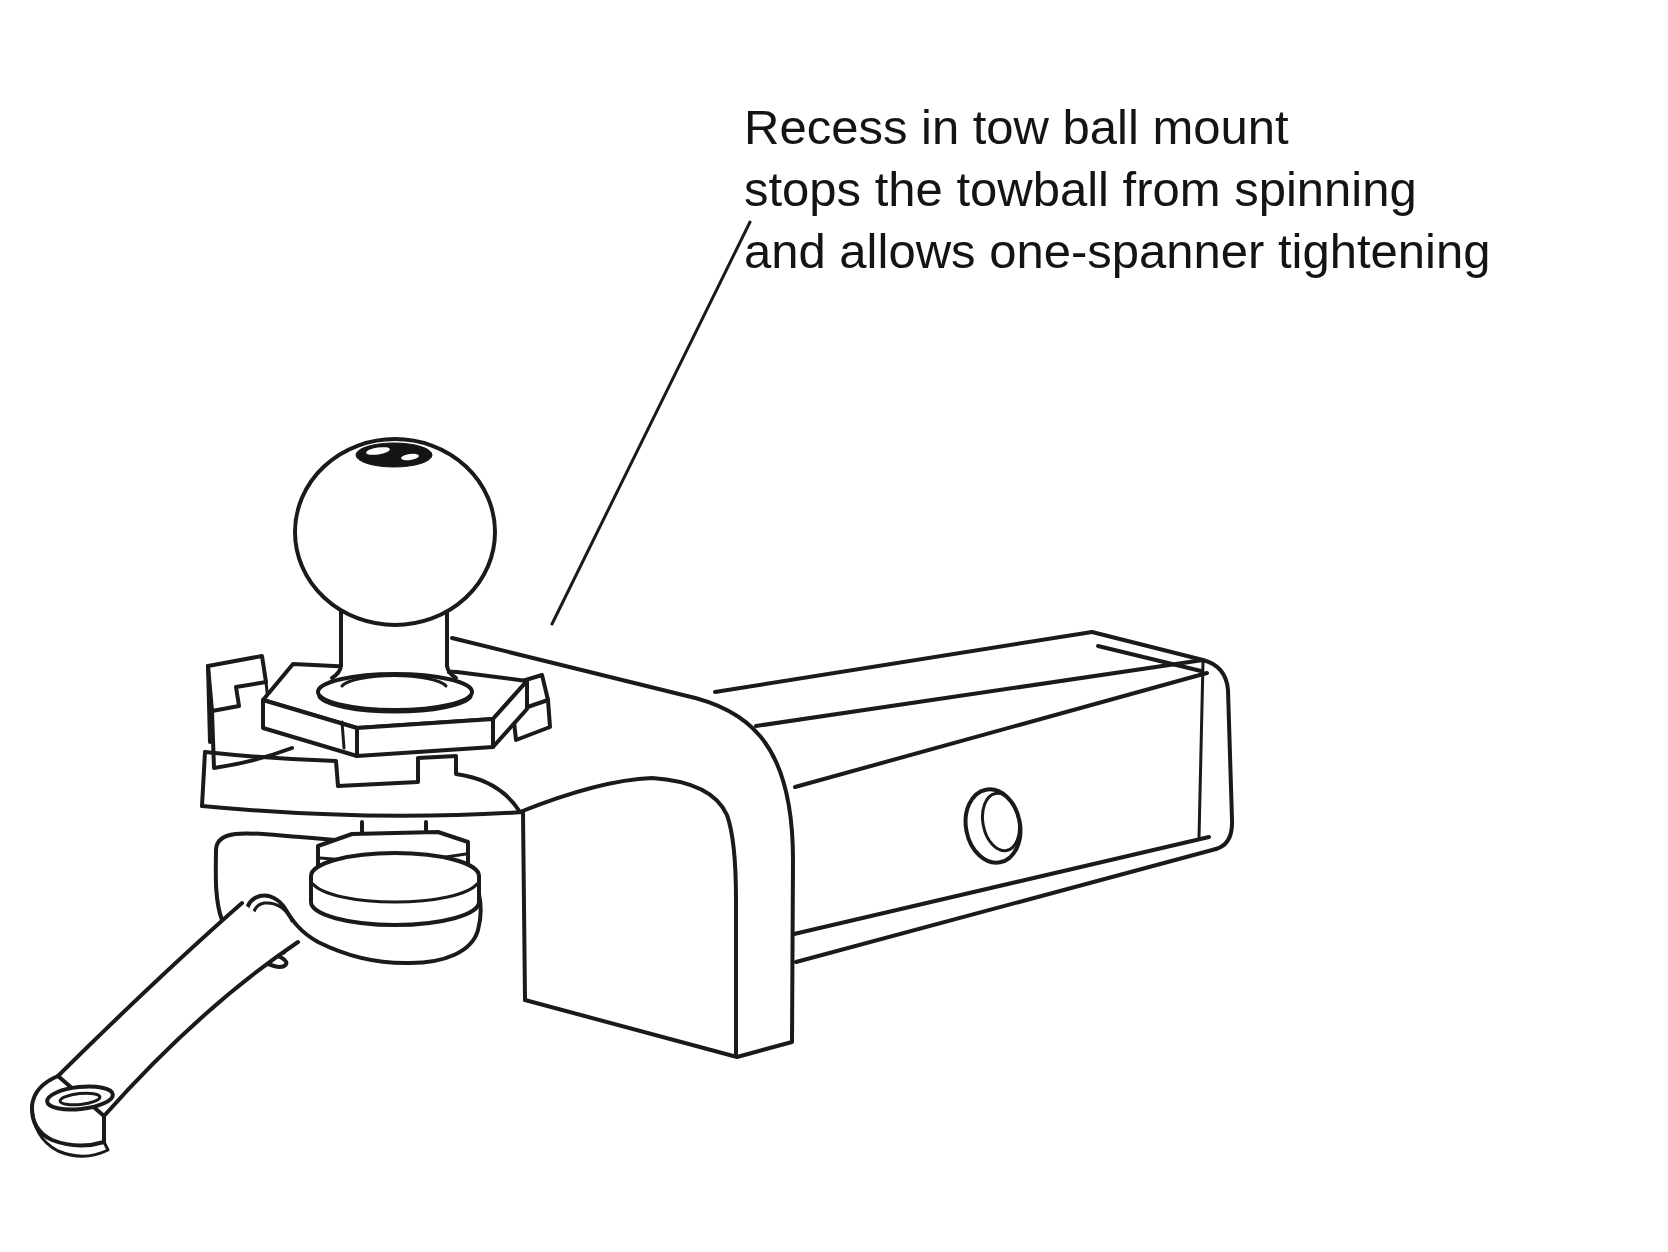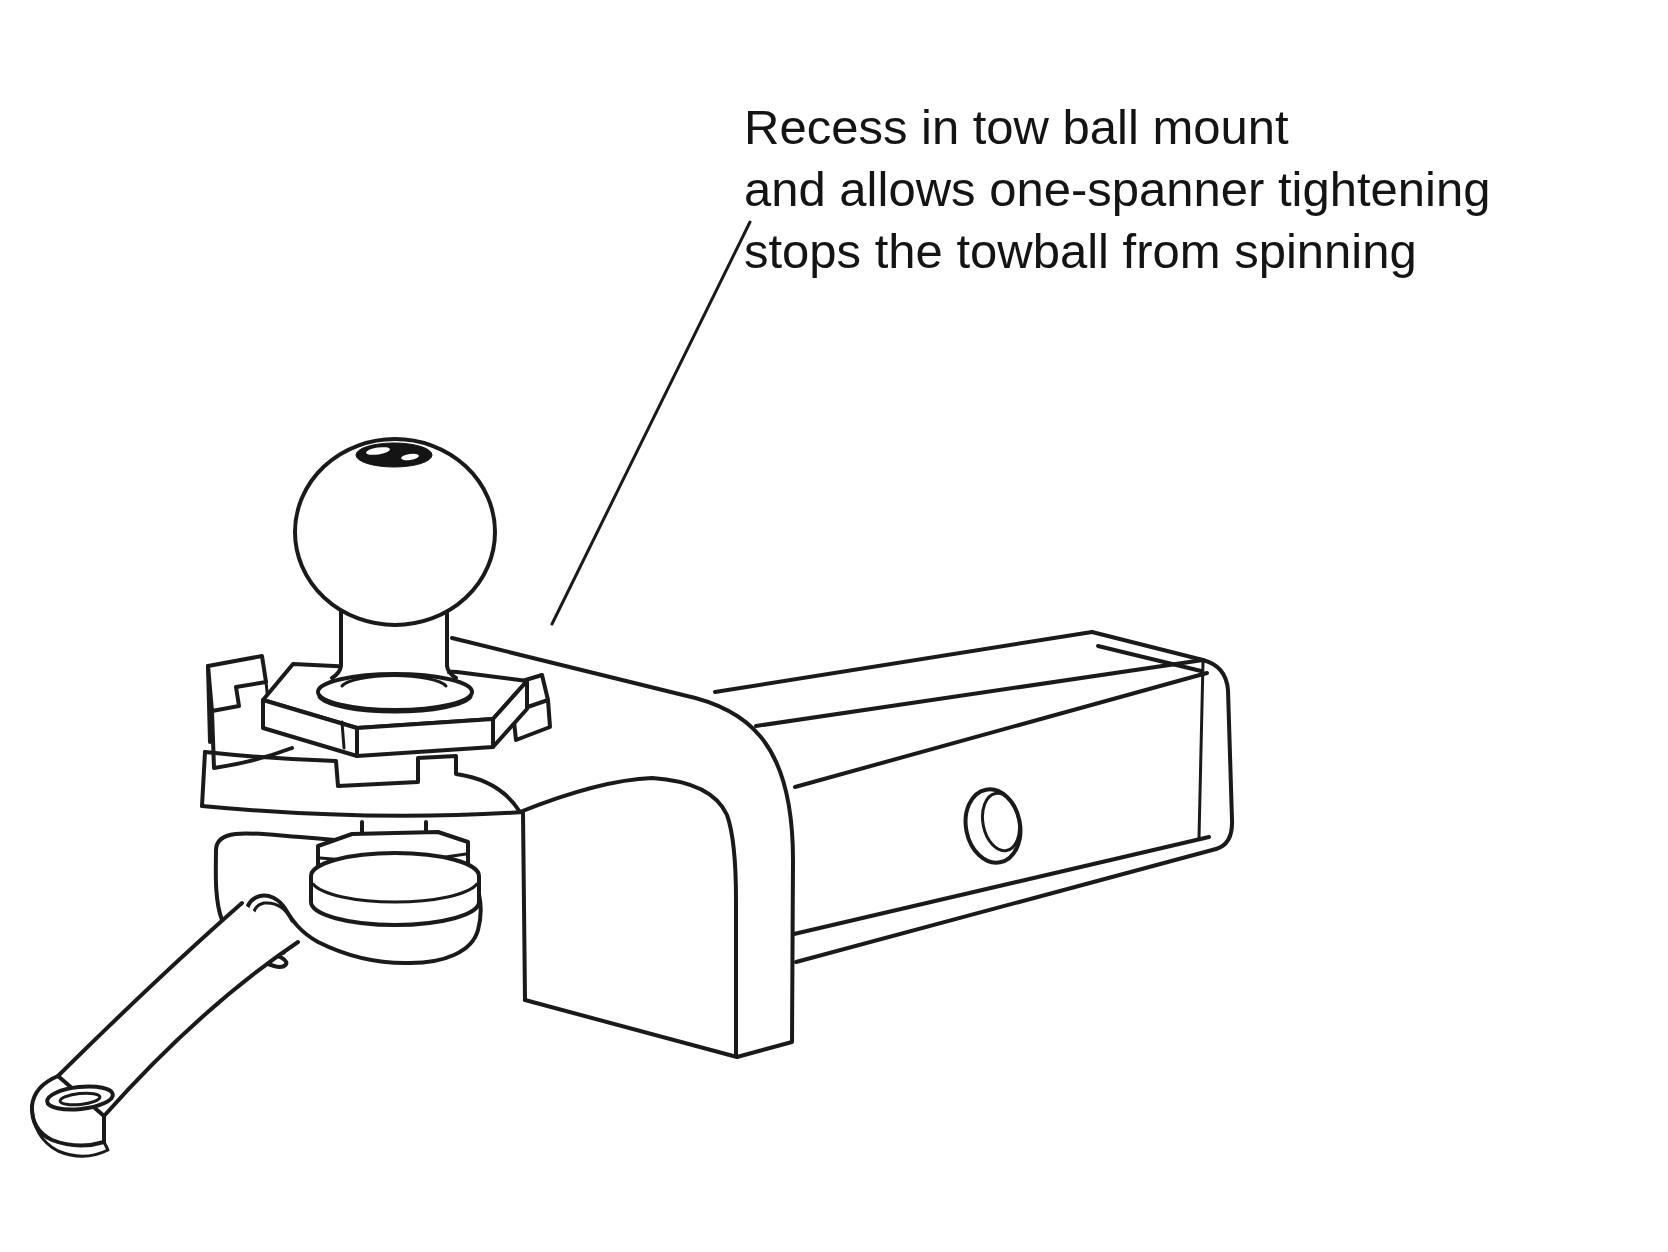--- a/index.html
+++ b/index.html
@@ -148,17 +148,17 @@
           <ellipse class="stroke thin" cx="80" cy="1099" rx="20" ry="5.5" transform="rotate(-6 80 1099)"></ellipse>
         </g>
       </g>
     </g>
 
     <line class="stroke thin" x1="750" y1="222" x2="552" y2="624"></line>
   </svg>
 
   <div id="annotation">
     <div>Recess in tow ball mount</div>
+    <div>stops the towball from spinning</div>
     <div>and allows one-spanner tightening</div>
-    <div>stops the towball from spinning</div>
   </div>
 
 </div>
 
 </body></html>

